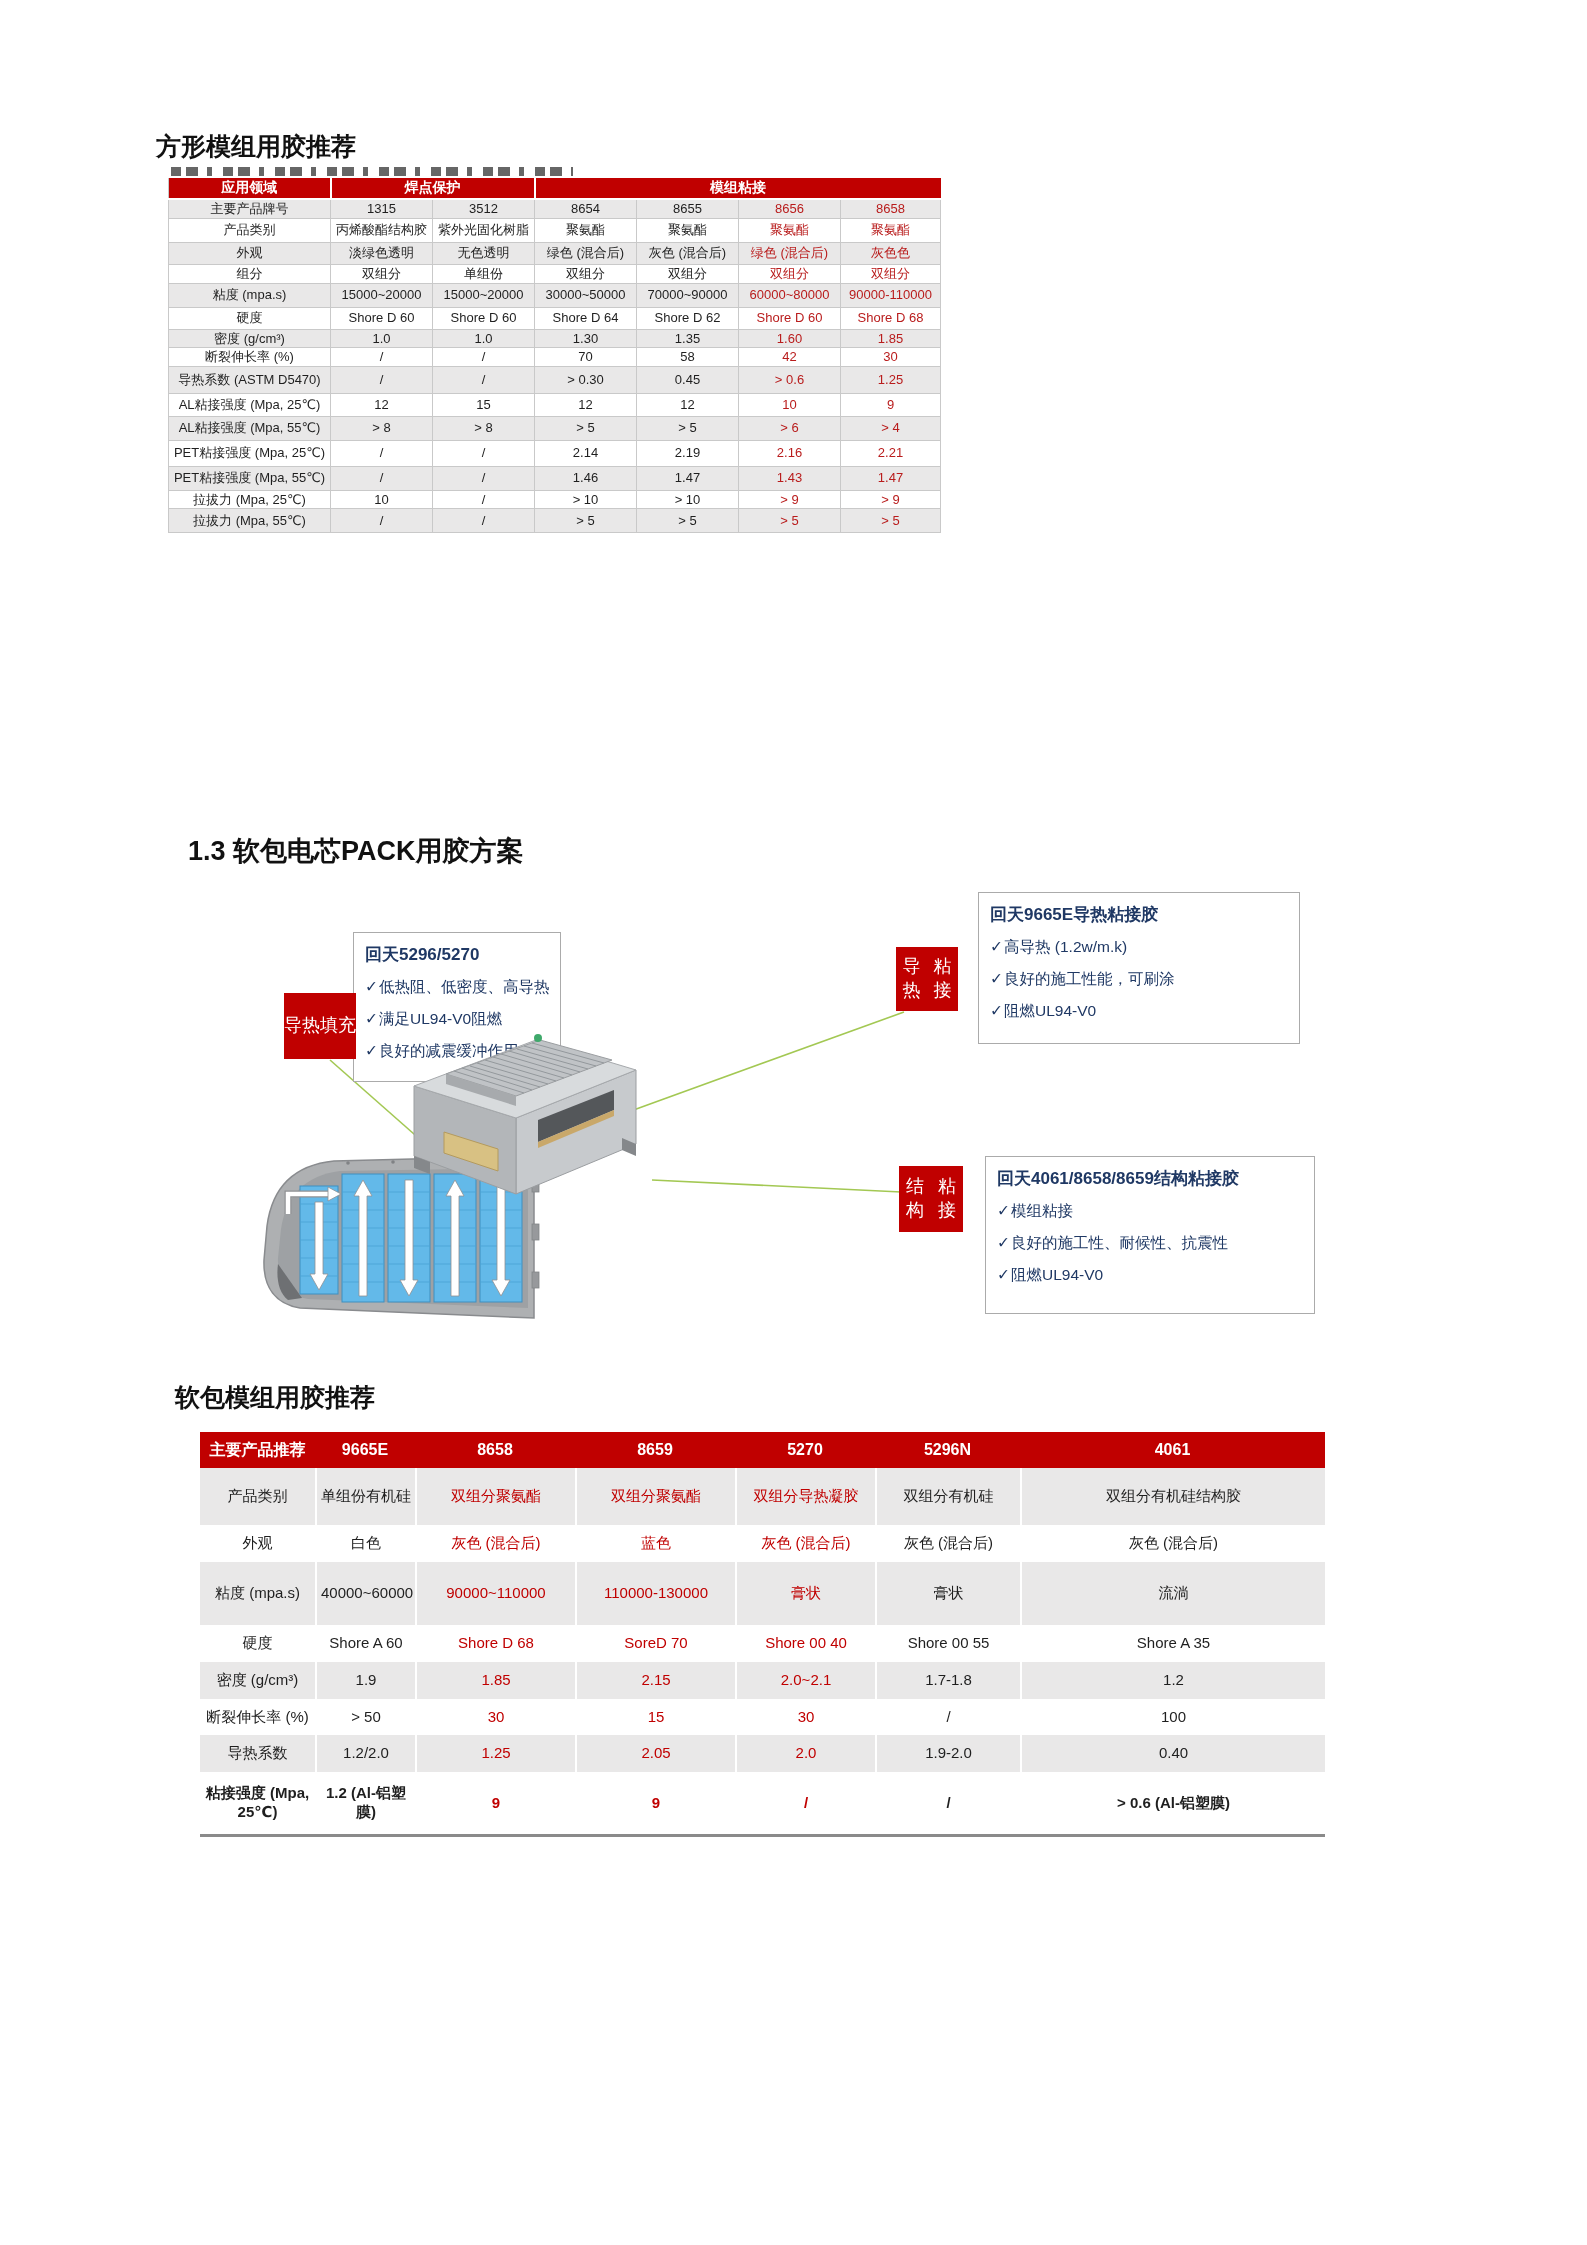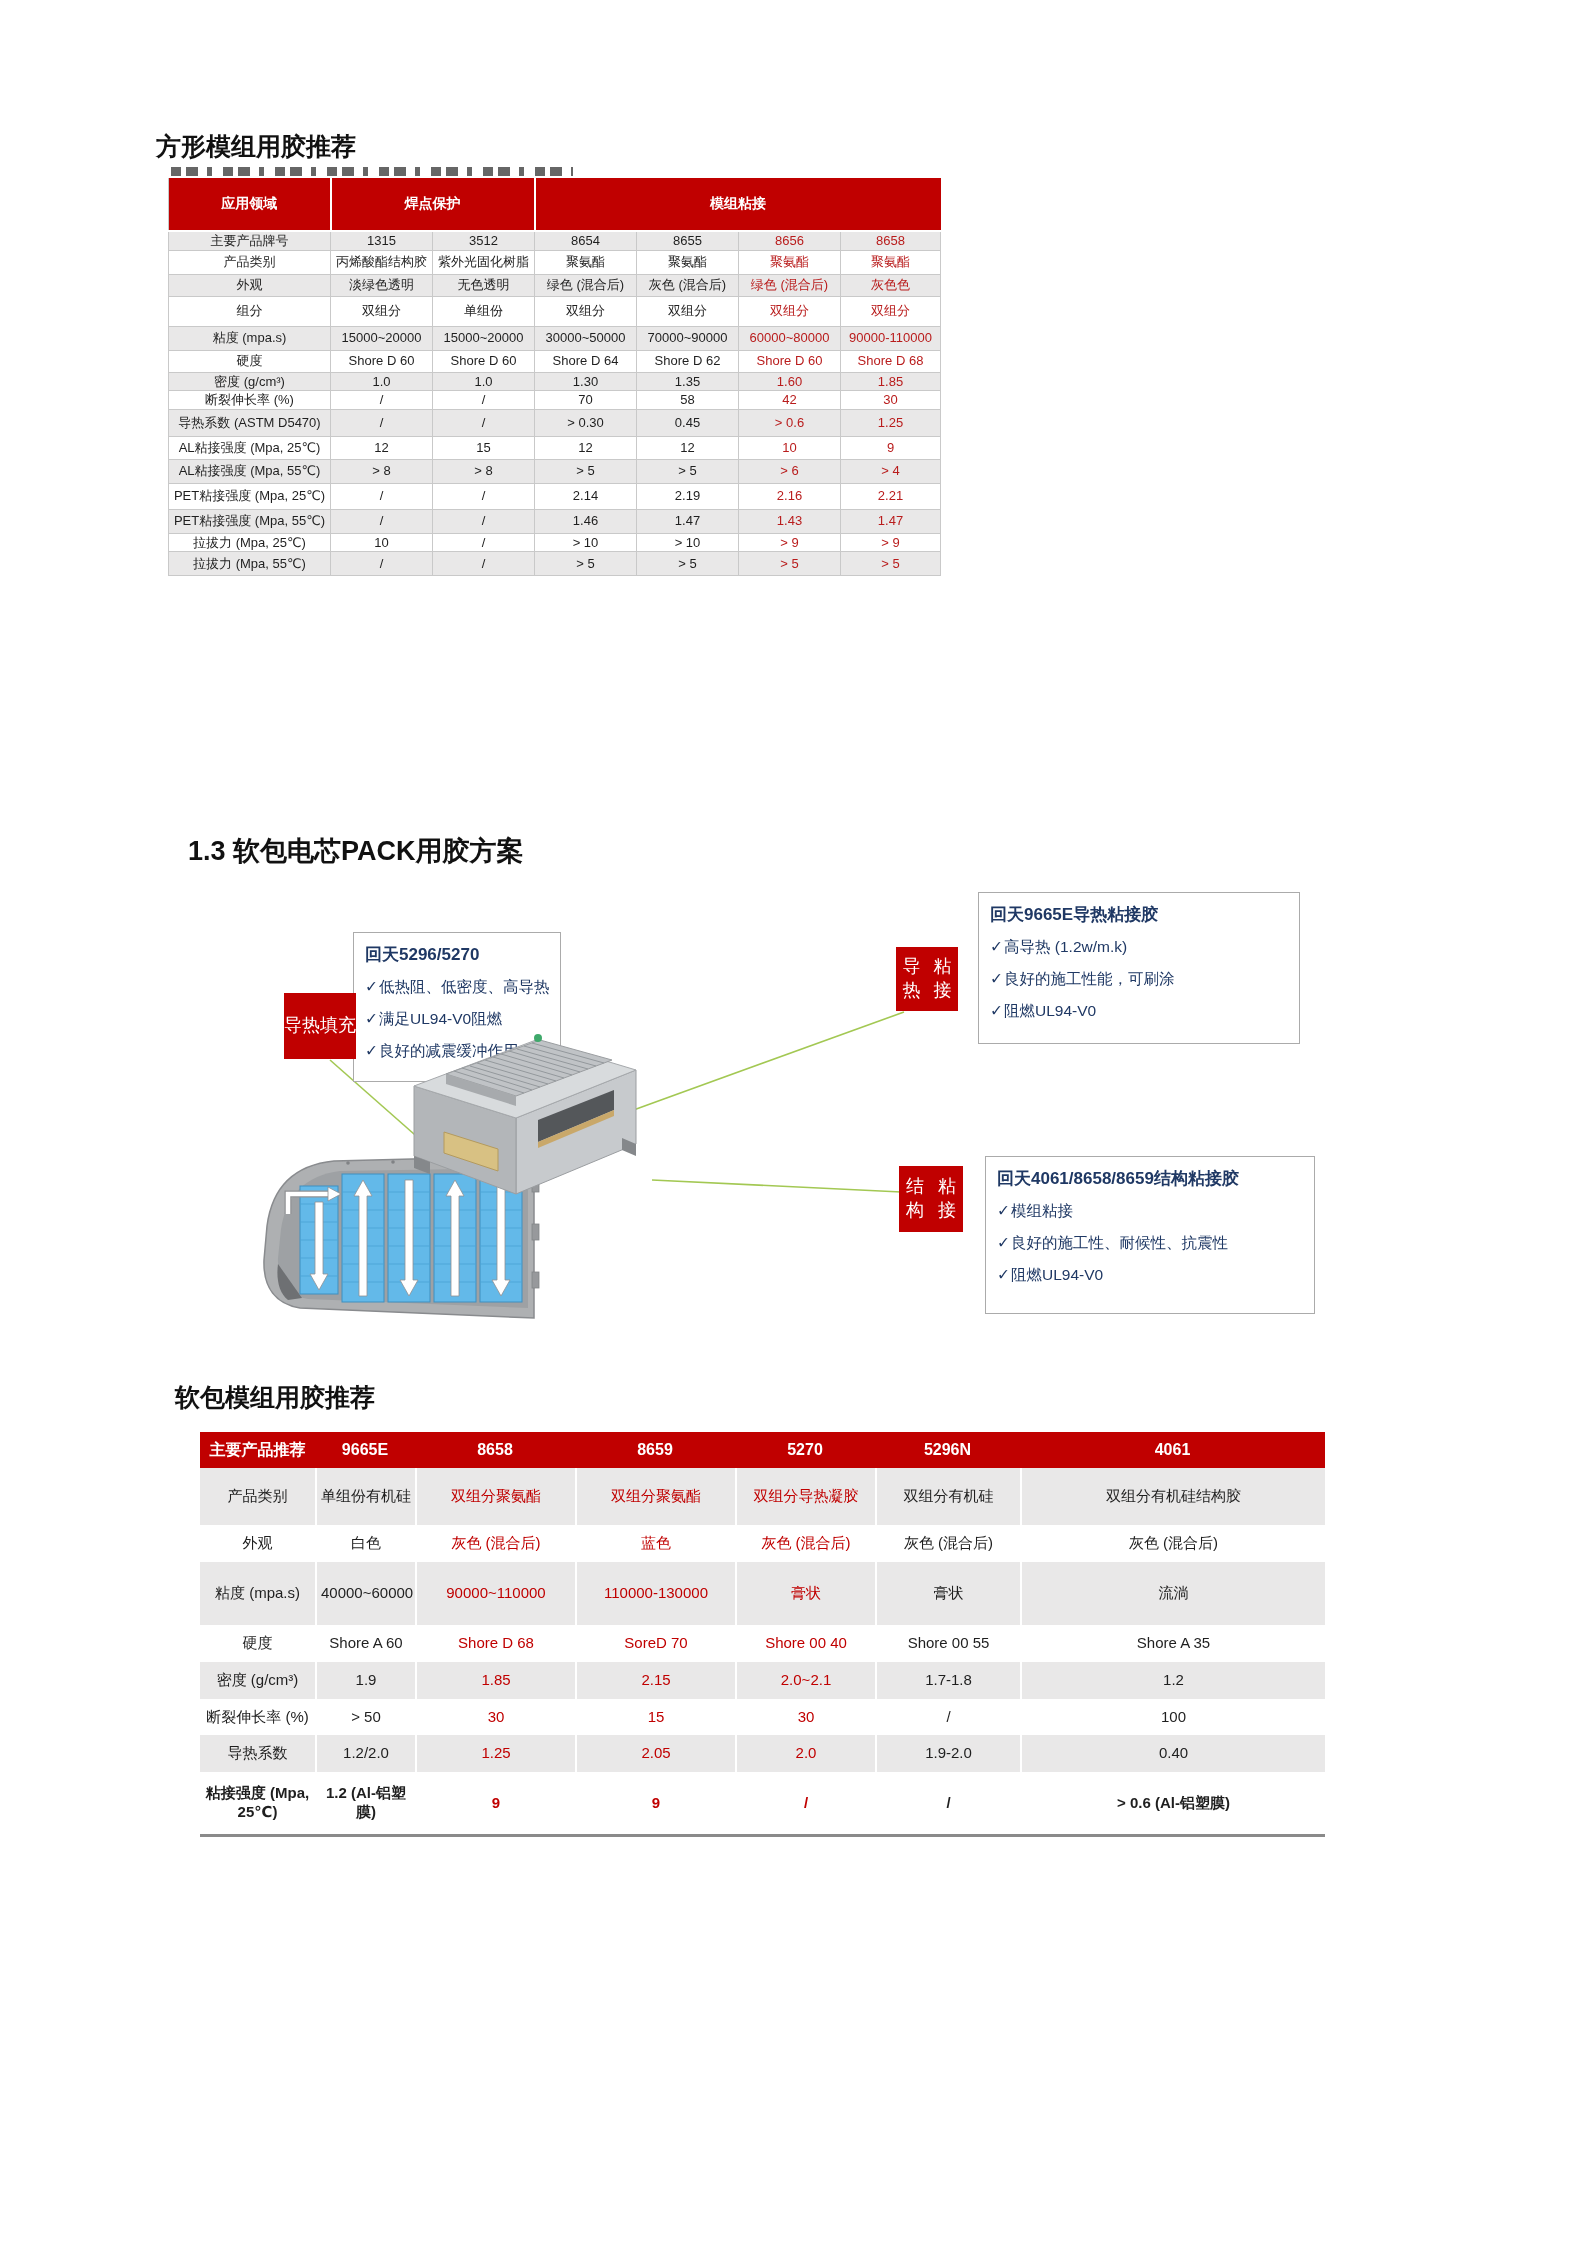--- a/index.html
+++ b/index.html
@@ -9,21 +9,21 @@
   .h1{font-size:25px;font-weight:700;color:#111;}
   .h2{font-size:27px;font-weight:700;color:#111;}
 
   
   .sliver{position:absolute;left:171px;top:167px;width:402px;height:9px;opacity:.78;
     background:repeating-linear-gradient(90deg,#3b3b3b 0 10px,transparent 10px 15px,#3b3b3b 15px 27px,transparent 27px 36px,#3b3b3b 36px 41px,transparent 41px 52px);}
 
   
   #t1{border-collapse:collapse;table-layout:fixed;width:772px;}
   #t1 th{background:#C00000;color:#fff;font-weight:700;font-size:14px;height:20px;
-         border-left:2px solid #fff;border-bottom:2px solid #fff;padding:16px;}
+         border-left:2px solid #fff;border-bottom:2px solid #fff;padding:0;}
   #t1 th:first-child{border-left:1px solid #C9C9C9;}
   #t1 td{border:1px solid #C9C9C9;font-size:13px;text-align:center;vertical-align:middle;
          padding:1px 2px;line-height:1.2;background:#fff;}
   #t1 tbody tr:nth-child(odd) td{background:#E9E8E8;}
   #t1 td:nth-child(6),#t1 td:nth-child(7){color:#b91c1c;}
 
   
   #t2{border-collapse:separate;border-spacing:0;table-layout:fixed;width:1125px;
       border-bottom:3px solid #8a8a8a;}
   #t2 th{background:#C00000;color:#fff;font-weight:700;font-size:16px;height:36px;padding:0;}
@@ -91,21 +91,21 @@
         </tr>
         <tr style="height: 22px;">
           <td>外观</td>
           <td>淡绿色透明</td>
           <td>无色透明</td>
           <td>绿色 (混合后)</td>
           <td>灰色 (混合后)</td>
           <td>绿色 (混合后)</td>
           <td>灰色色</td>
         </tr>
-        <tr style="height: 30px;">
+        <tr style="height: 19px;">
           <td>组分</td>
           <td>双组分</td>
           <td>单组份</td>
           <td>双组分</td>
           <td>双组分</td>
           <td>双组分</td>
           <td>双组分</td>
         </tr>
         <tr style="height: 24px;">
           <td>粘度 (mpa.s)</td>

